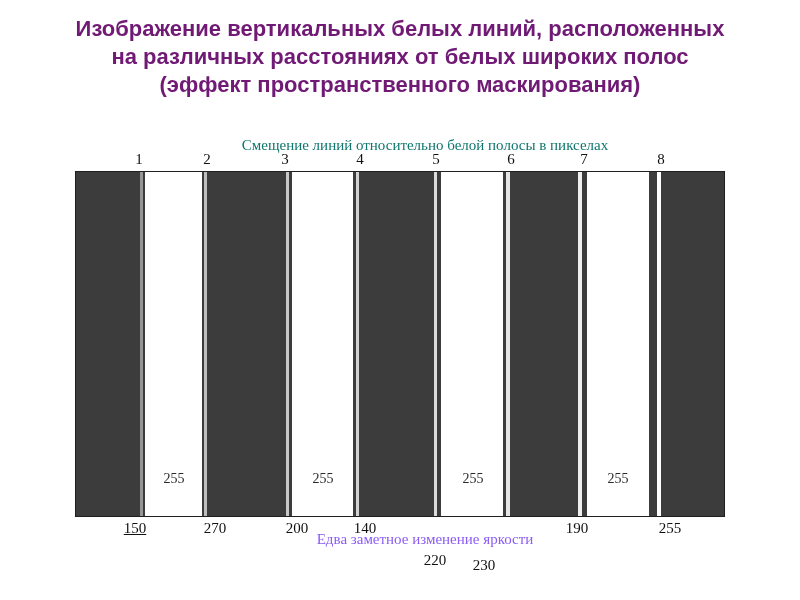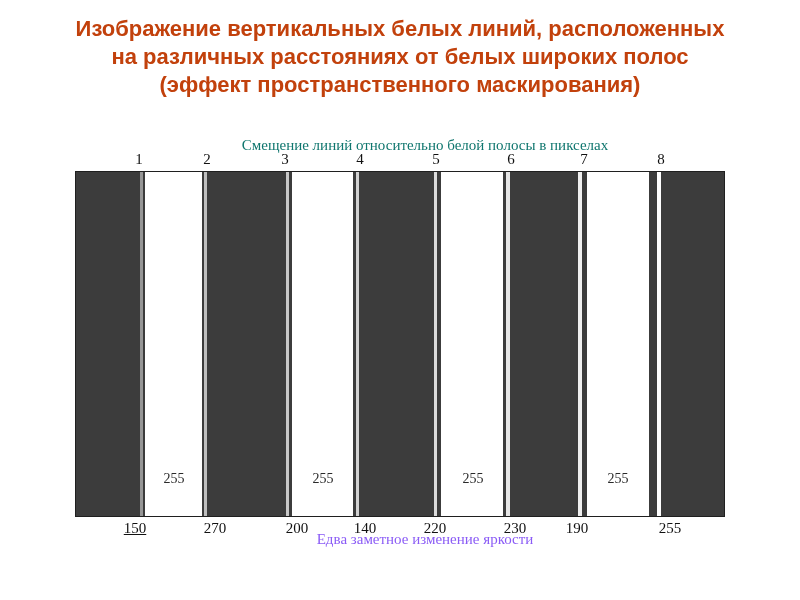--- a/index.html
+++ b/index.html
@@ -17,21 +17,21 @@
   }
   .title {
     position: absolute;
     top: 15px;
     left: 0;
     width: 800px;
     text-align: center;
     font-family: "Liberation Sans", sans-serif;
     font-size: 22px;
     font-weight: bold;
-    color: #c2410c;
+    color: #701a75;
     line-height: 28px;
     white-space: pre-line;
   }
   .axis-title-top {
     position: absolute;
     top: 137px;
     left: 425px;
     transform: translateX(-50%);
     font-family: "Liberation Serif", serif;
     font-size: 15px;
@@ -127,21 +127,21 @@
       <span class="band-label" style="left: 247px;">255</span>
       <span class="band-label" style="left: 397px;">255</span>
       <span class="band-label" style="left: 542px;">255</span>
     </div>
 
   <div class="axis-row bottom">
       <span class="tick" style="left: 135px; text-decoration: underline;">150</span>
       <span class="tick" style="left: 215px;">270</span>
       <span class="tick" style="left: 297px;">200</span>
       <span class="tick" style="left: 365px;">140</span>
-      <span class="tick" style="left: 435px;">220</span>
-      <span class="tick" style="left: 515px;">230</span>
+      <span class="tick" style="left: 435px; margin-top: 32px;">220</span>
+      <span class="tick" style="left: 484px; margin-top: 37px;">230</span>
       <span class="tick" style="left: 577px;">190</span>
       <span class="tick" style="left: 670px;">255</span>
     </div>
 
   <div class="caption-bottom">Едва заметное изменение яркости</div>
 
 </div>
 
 </body></html>

